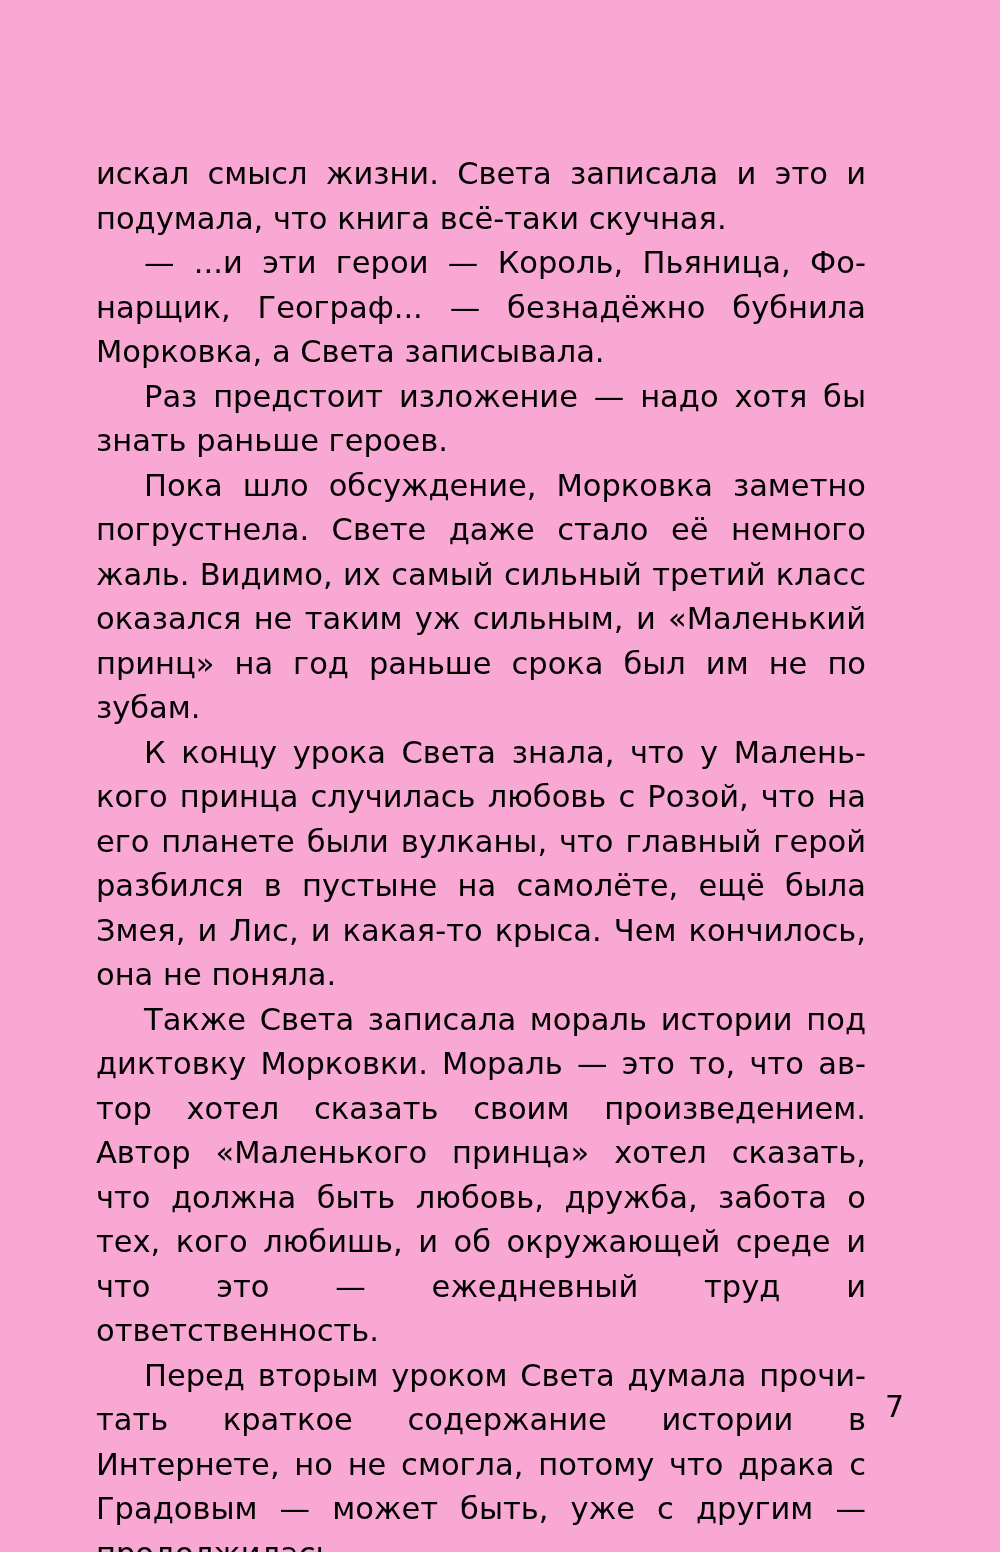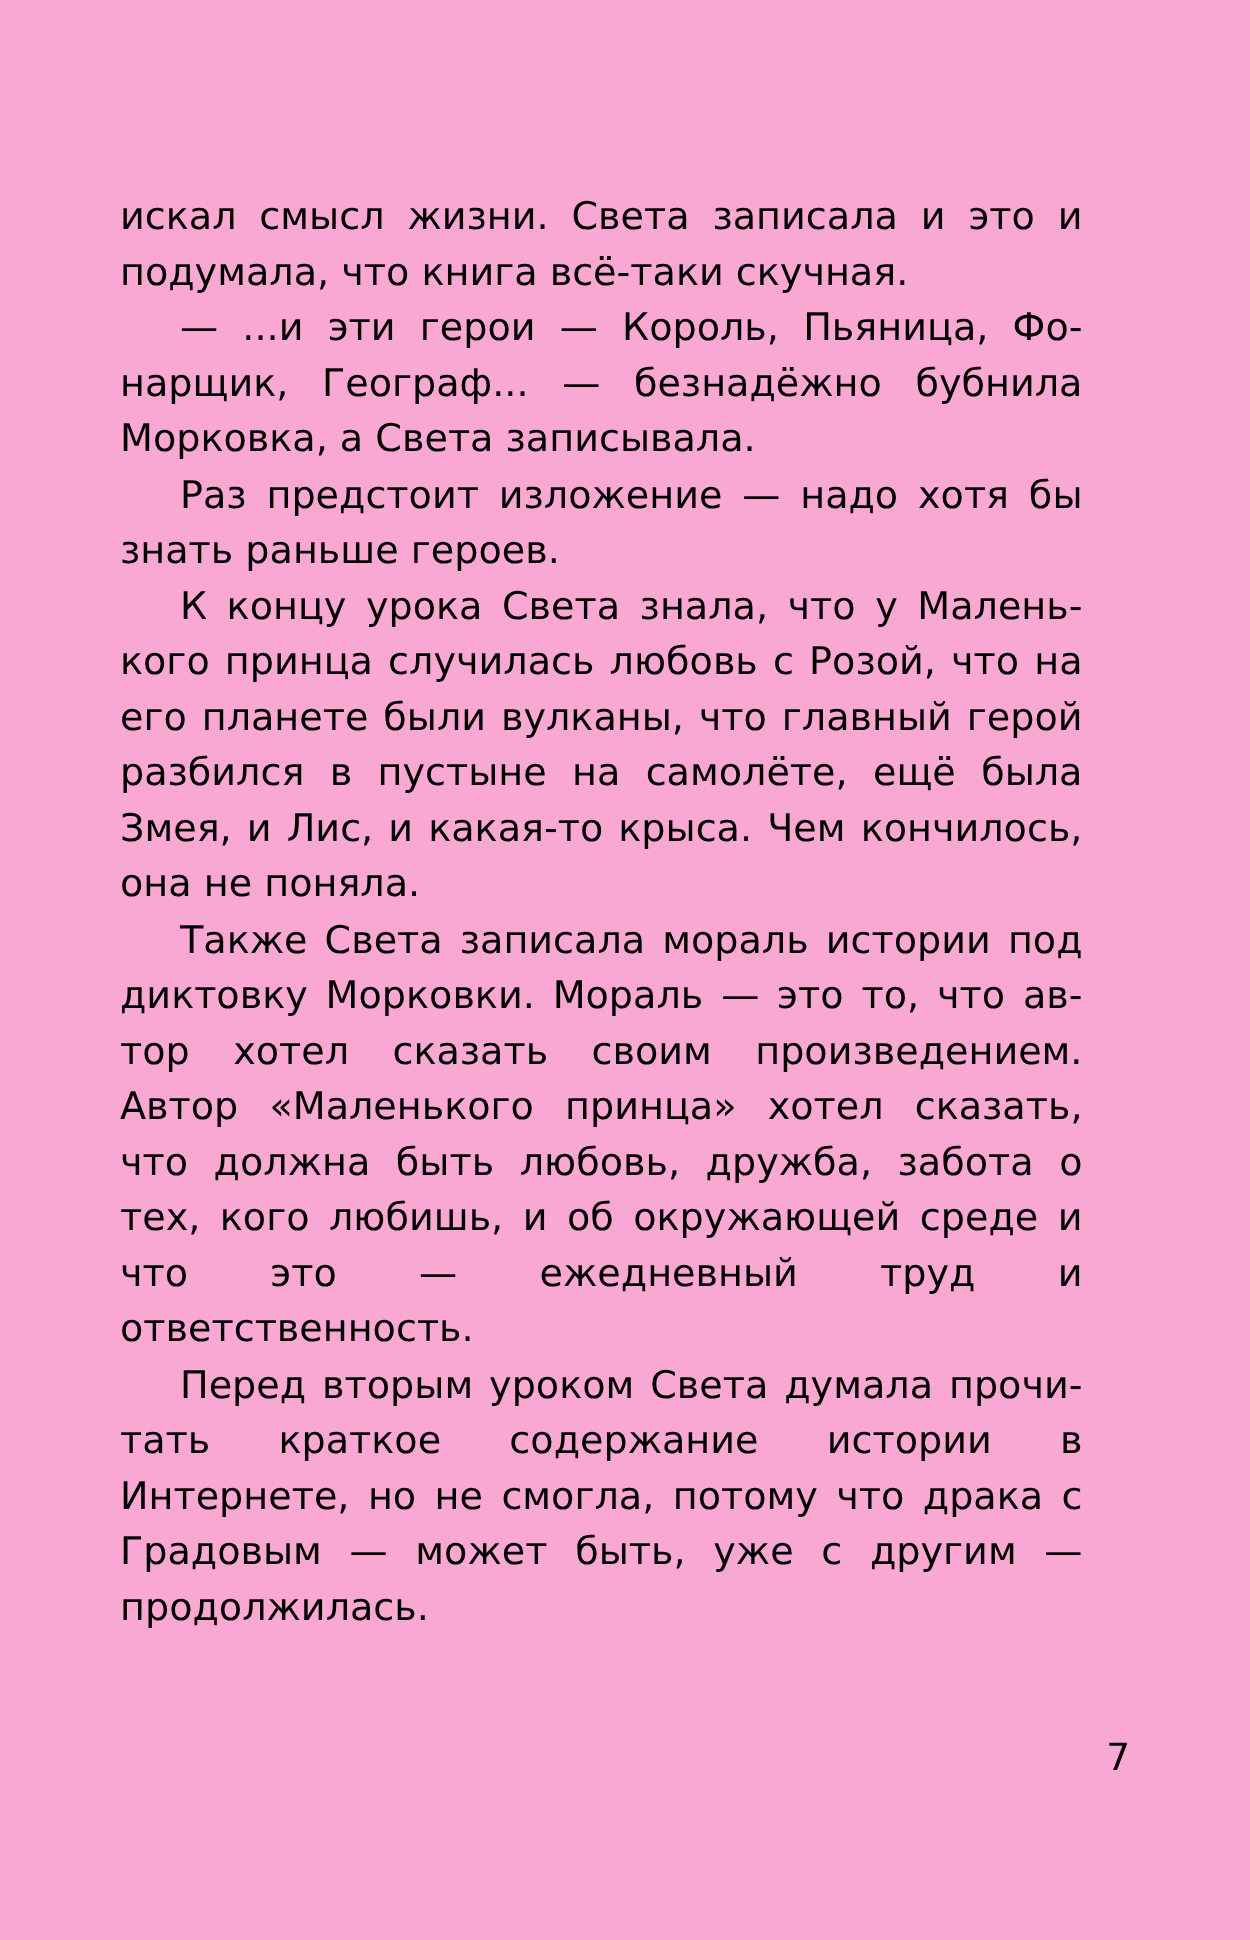--- a/index.html
+++ b/index.html
@@ -48,20 +48,21 @@
 </style>
 </head>
 <body>
 
 <div class="page">
 
   <div class="text-column">
     <p class="para">искал смысл жизни. Света записала и это и подумала, что книга всё-таки скучная.</p>
     <p class="para indent">— ...и эти герои — Король, Пьяница, Фо­нарщик, Географ... — безнадёжно бубнила Морковка, а Света записывала.</p>
     <p class="para indent">Раз предстоит изложение — надо хотя бы знать раньше героев.</p>
+    <p class="para indent">Пока шло обсуждение, Морковка заметно погрустнела. Свете даже стало её немного жаль. Видимо, их самый сильный третий класс оказал­ся не таким уж сильным, и «Маленький принц» на год раньше срока был им не по зубам.</p>
     <p class="para indent">К концу урока Света знала, что у Малень­кого принца случилась любовь с Розой, что на его планете были вулканы, что главный герой разбился в пустыне на самолёте, ещё была Змея, и Лис, и какая-то крыса. Чем кончилось, она не поняла.</p>
     <p class="para indent">Также Света записала мораль истории под диктовку Морковки. Мораль — это то, что ав­тор хотел сказать своим произведением. Автор «Маленького принца» хотел сказать, что долж­на быть любовь, дружба, забота о тех, кого любишь, и об окружающей среде и что это — ежедневный труд и ответственность.</p>
     <p class="para indent">Перед вторым уроком Света думала прочи­тать краткое содержание истории в Интернете, но не смогла, потому что драка с Градовым — может быть, уже с другим — продолжилась.</p>
   </div>
 
   <div class="folio">7</div>
 
 </div>
 
 </body></html>

